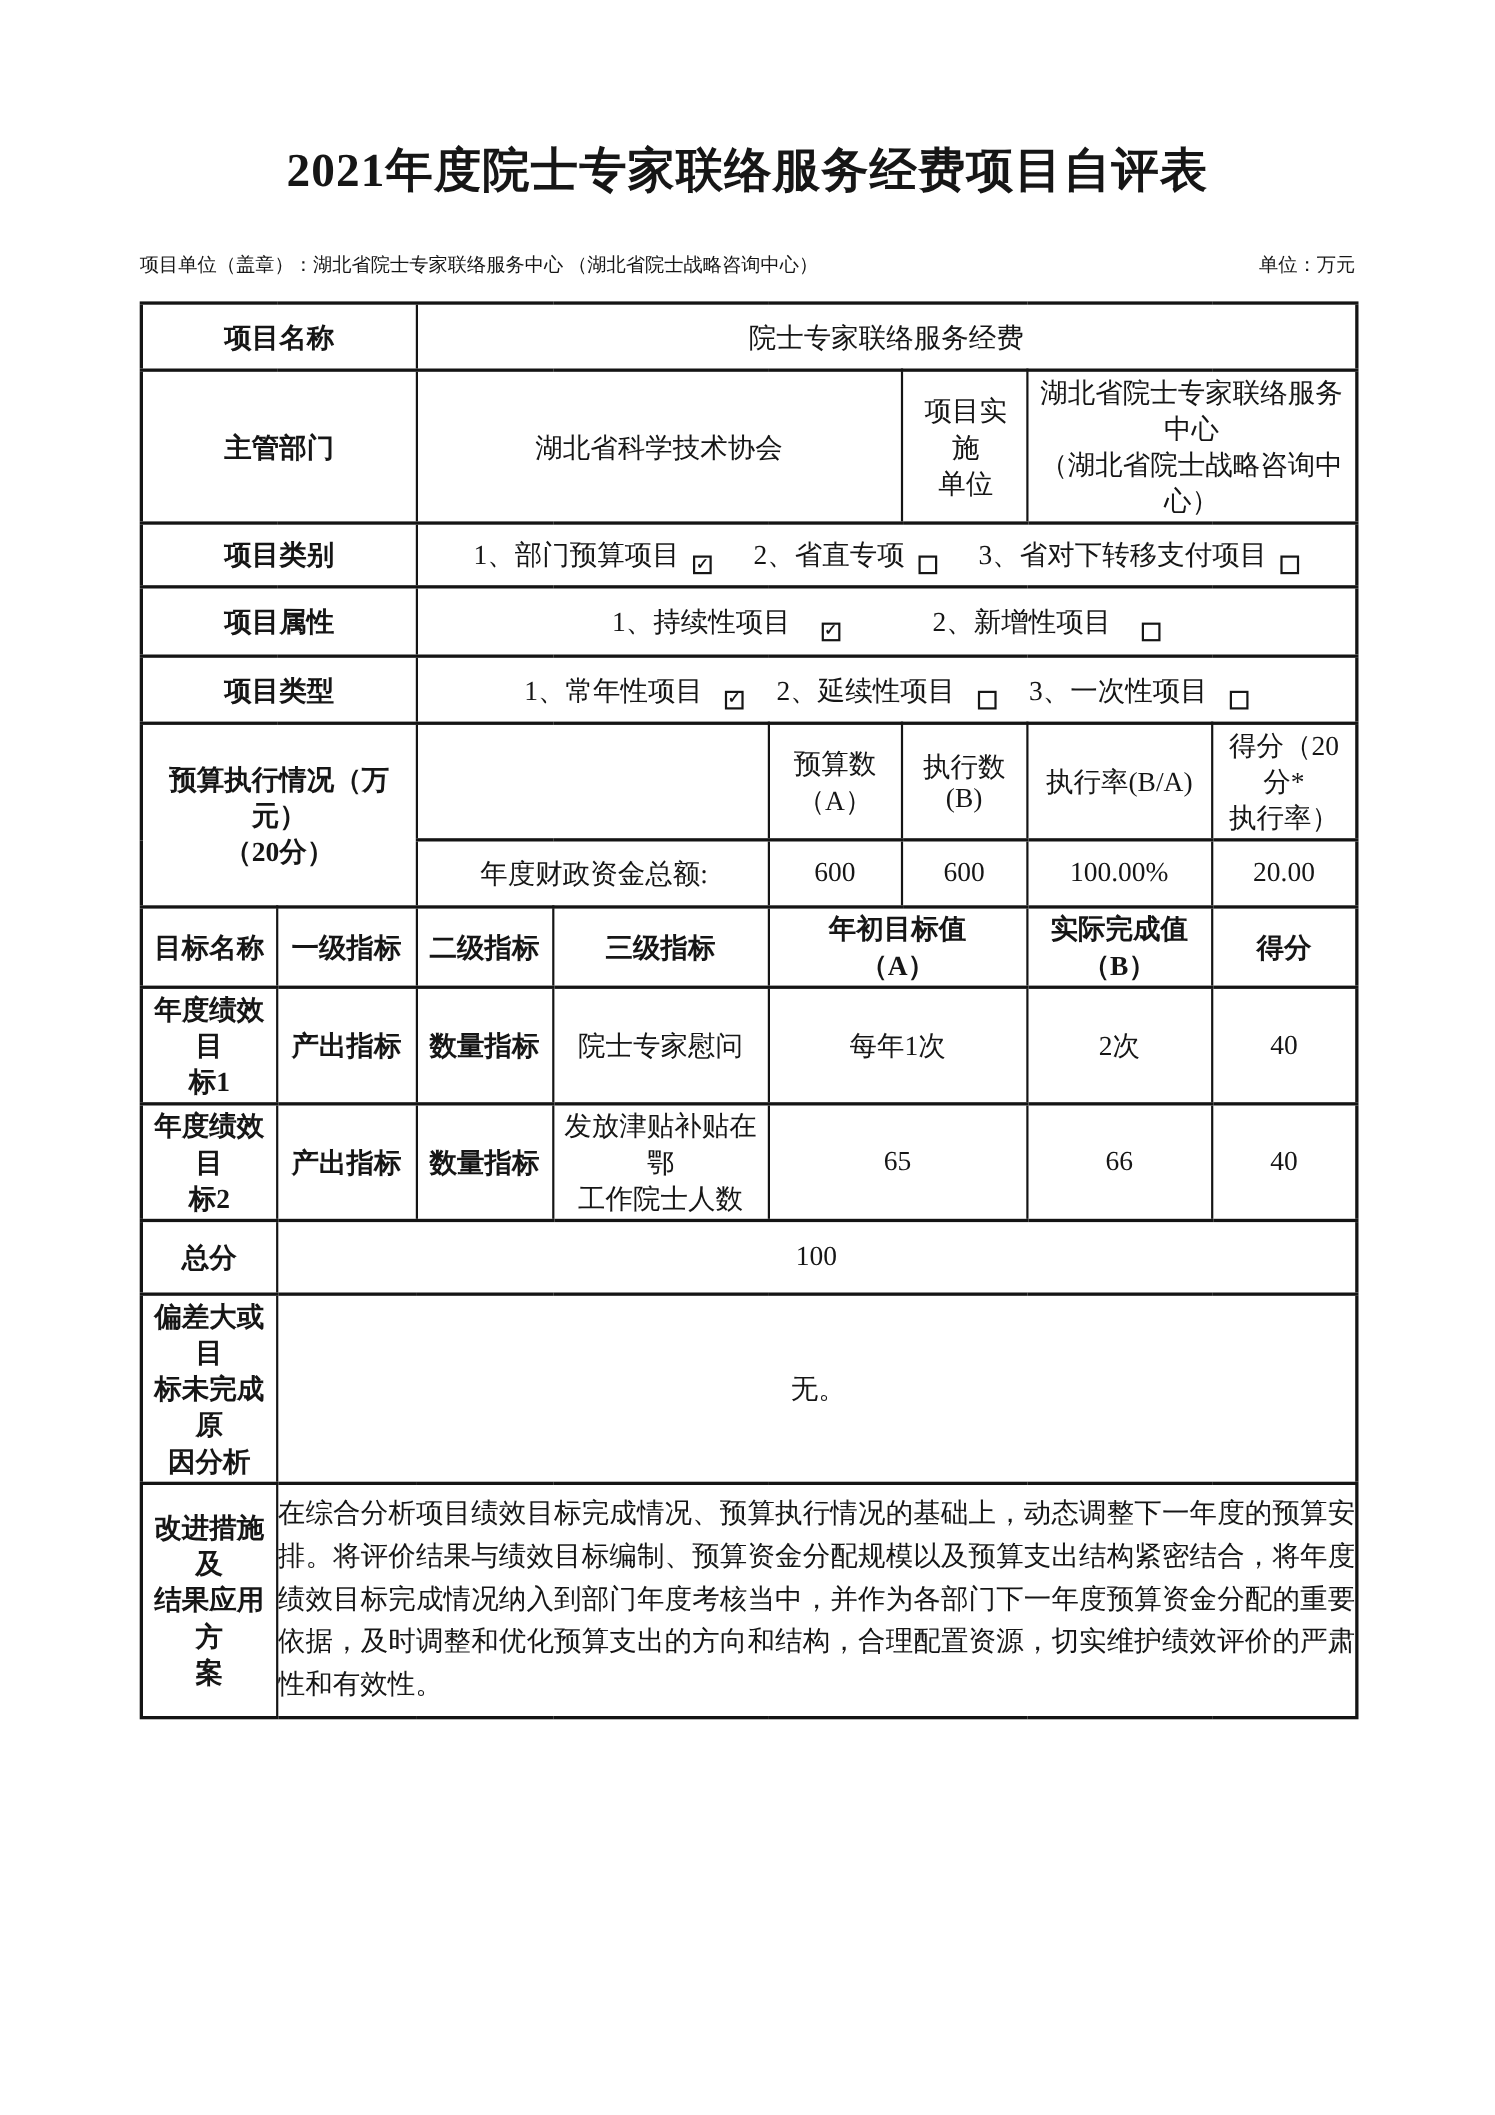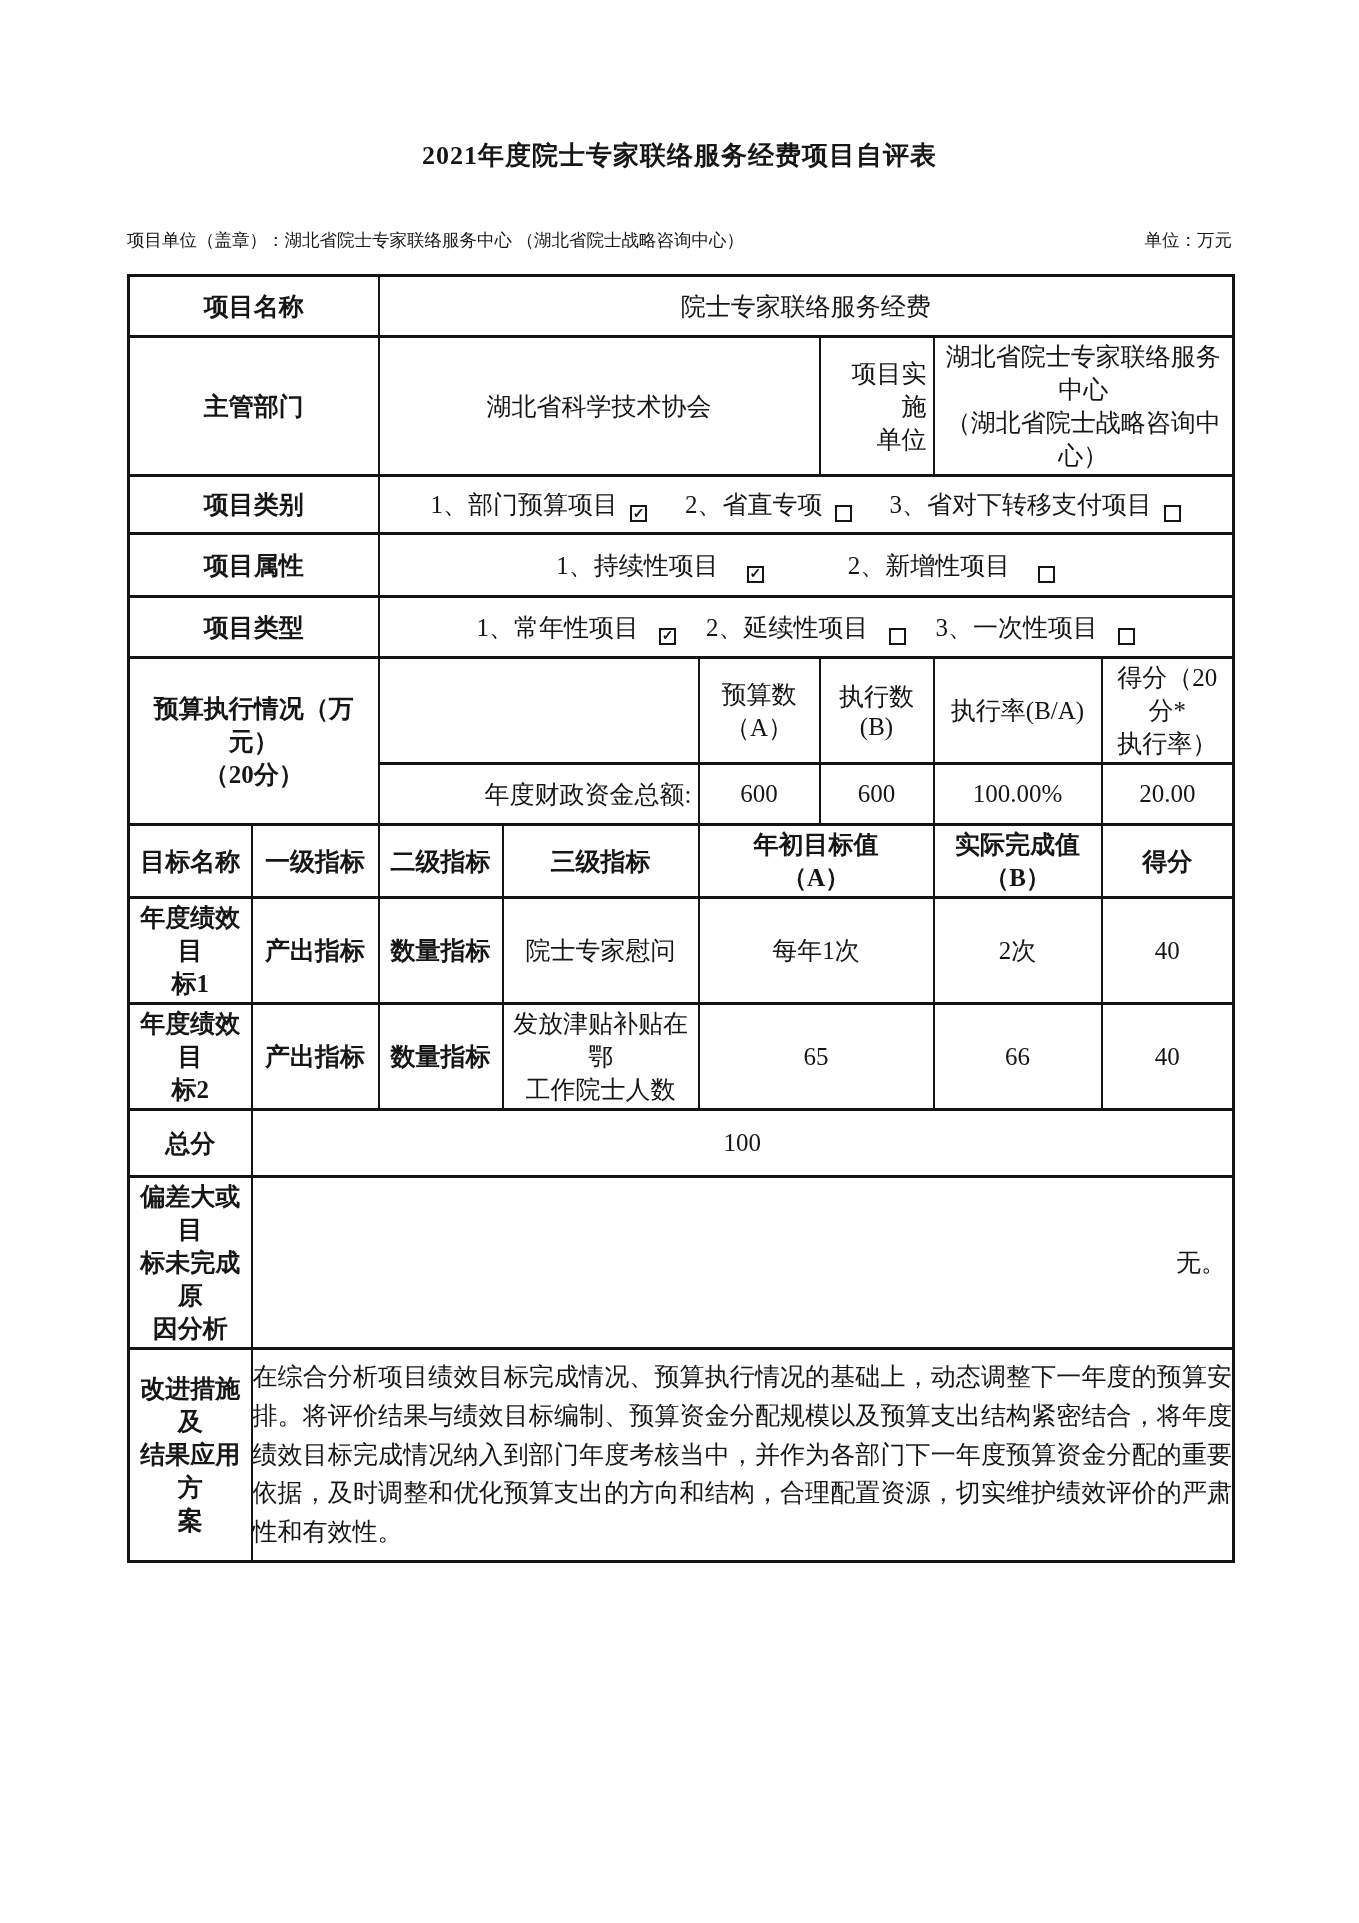--- a/index.html
+++ b/index.html
@@ -2,38 +2,38 @@
 <html><head>
 <meta charset="utf-8">
 <style>
   html,body{margin:0;padding:0;}
   body{
     width:1359px;height:1923px;background:#ffffff;color:#161616;
     font-family:"Liberation Serif","DejaVu Serif",serif;
   }
   .sheet{width:1105px;margin:0 auto;padding-top:136px;}
   h1.title{
-    margin:0;font-size:26px;line-height:40px;font-weight:bold;
+    margin:0;font-size:43px;line-height:40px;font-weight:bold;
     text-align:center;letter-spacing:1px;
   }
   .subline{
     display:flex;justify-content:space-between;align-items:flex-start;
     margin-top:52px;font-size:17.5px;font-weight:normal;
   }
   table.form{
     table-layout:fixed;border-collapse:collapse;width:1105px;margin-top:22px;
     border:3px solid #141414;
   }
   td{
     border:2px solid #141414;border-top-width:3px;border-bottom-width:3px;
     font-size:25px;text-align:center;vertical-align:middle;
     padding:2px 6px;overflow:hidden;
   }
   .label{font-weight:bold;}
-  .left{text-align:right;padding-left:9px;}
+  .left{text-align:center;padding-left:9px;}
   .pre{white-space:pre-line;}
   .justify{
     text-align:justify;text-justify:inter-ideograph;
     padding:8px 0;line-height:1.55;vertical-align:middle;
   }
   
   .r-name{height:61px}.r-dept{height:57px}.r-cat{height:58px}
   .r-attr{height:63px}.r-type{height:61px}
   .r-budget-a{height:64px}.r-budget-b{height:61px}
   .r-ghead{height:68px}.r-goal1{height:69px}.r-goal2{height:67px}

